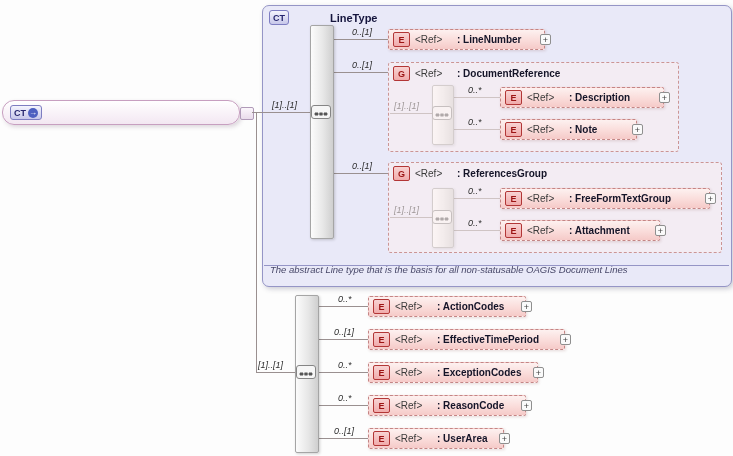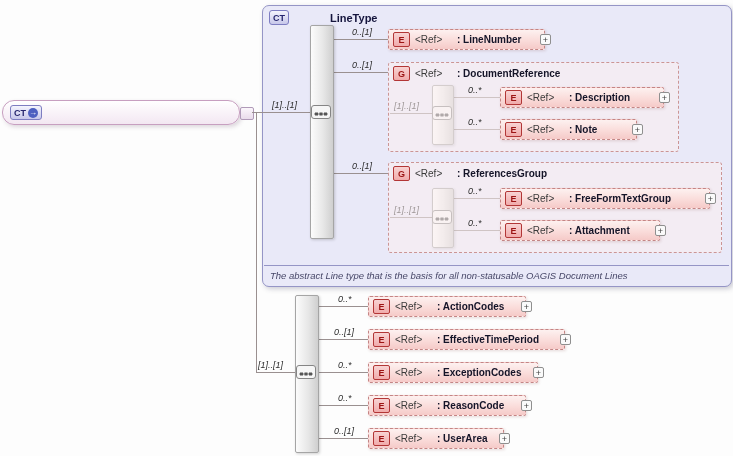--- a/index.html
+++ b/index.html
@@ -78,21 +78,21 @@
 <div class="canvas">
 
   <div class="panel" style="left:262px;top:5px;width:468px;height:280px;">
     <div class="panel-header">
       <span class="ct-badge">
         <span>CT</span>
       </span>
       <span class="panel-title">LineType</span>
     </div>
     <div class="panel-sep" style="left:1px;top:259px;width:465px;"></div>
-    <div class="panel-note" style="left:7px;top:264px;">The abstract Line type that is the basis for all non-statusable OAGIS Document Lines</div>
+    <div class="panel-note" style="left:7px;top:258px;">The abstract Line type that is the basis for all non-statusable OAGIS Document Lines</div>
   </div>
 
   <div class="root" style="left:2px;top:100px;width:238px;">
     <span class="ct-badge">
       <span>CT</span>
       <span class="arrow-circle">→</span>
     </span>
   </div>
   <div class="nub" style="left:240px;top:107px;"></div>
 

